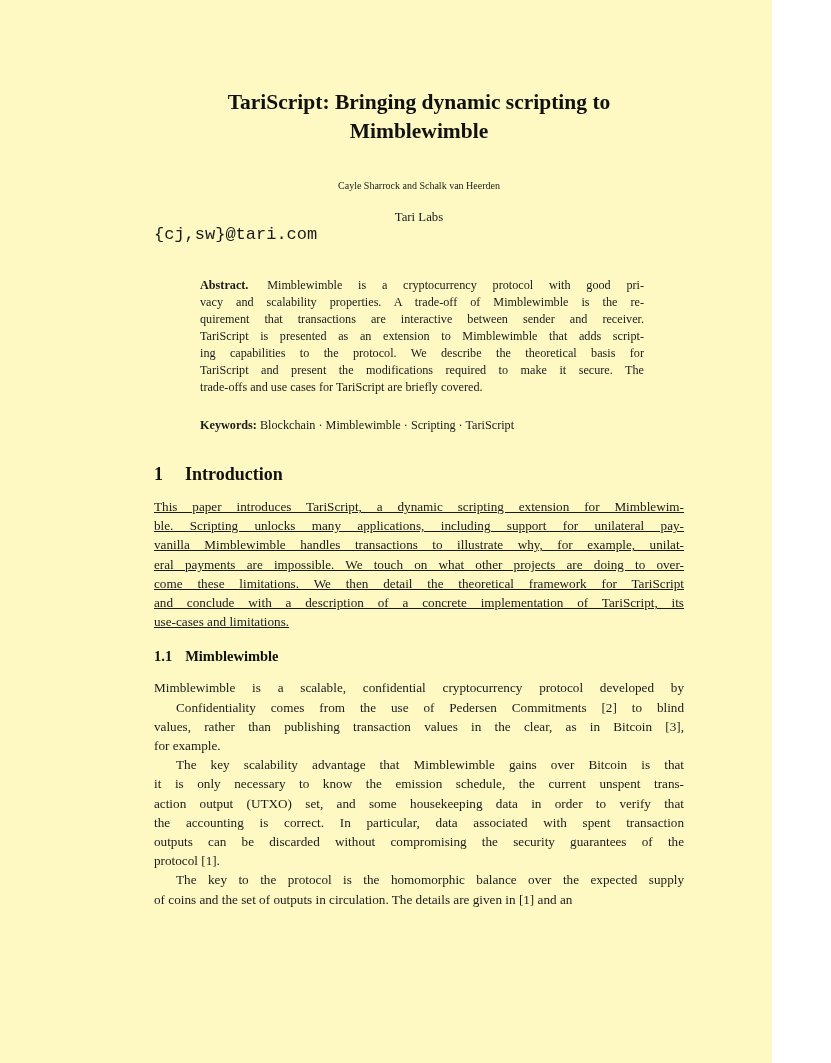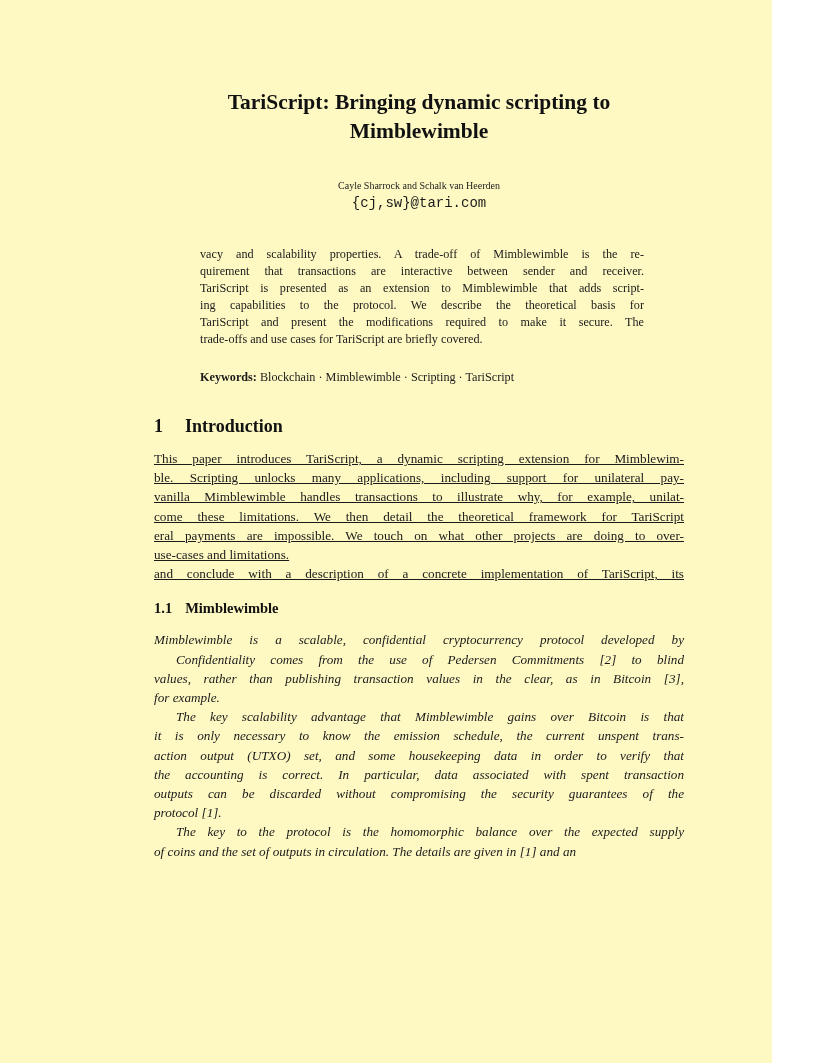--- a/index.html
+++ b/index.html
@@ -2,53 +2,58 @@
 <html><head>
 <meta charset="utf-8">
 <style>
   html,body{margin:0;padding:0;background:#ffffff;}
   .page{position:relative;width:772px;height:1063px;background:#fef9c3;overflow:hidden;
         font-family:"Liberation Serif", serif;color:#1a1a1a;}
   .content{position:absolute;left:154px;top:0;width:530px;padding-top:88px;}
   .title{font-size:21.5px;line-height:29px;font-weight:bold;text-align:center;color:#111;}
   .authors{margin-top:32px;font-size:10px;line-height:16px;text-align:center;}
   .affil{margin-top:16px;font-size:12.8px;line-height:15px;text-align:center;}
-  .email{margin-top:2px;font-size:14px;line-height:15px;text-align:center;
+  .email{margin-top:2px;font-size:17px;line-height:15px;
          font-family:"Liberation Mono", monospace;}
   .abstract{margin-top:35px;margin-left:46px;width:444px;font-size:12.2px;line-height:17px;}
   .keywords{margin-top:21px;margin-left:46px;width:444px;font-size:12.2px;line-height:17px;}
   .b{font-weight:bold;}
   .abstract .b{margin-right:3px;}
   .h1{margin-top:29px;font-size:18px;line-height:22px;font-weight:bold;color:#111;}
   .h1 .num{display:inline-block;margin-right:22px;}
   .h2{margin-top:16px;font-size:14.5px;line-height:19px;font-weight:bold;color:#111;}
   .h2 .num{display:inline-block;margin-right:13px;}
   .bodytext{font-size:13.2px;line-height:19.2px;}
   .intro{margin-top:12px;text-decoration:underline;}
-  .paras{margin-top:12px;font-style:italic;}
+  .paras{margin-top:12px;}
   .line{text-align:justify;text-align-last:justify;}
   .line.last{text-align-last:left;}
 </style>
 </head>
 <body>
 
 <div class="page">
   <div class="content">
 
     <div class="title">
       <div>TariScript: Bringing dynamic scripting to</div>
       <div>Mimblewimble</div>
     </div>
 
     <div class="authors">Cayle Sharrock and Schalk van Heerden</div>
 
+    <div class="affil">Tari Labs</div>
 
     <div class="email">{cj,sw}@tari.com</div>
 
     <div class="abstract">
+      <div class="line">
+        <span class="b">Abstract.</span>
+        <span>Mimblewimble is a cryptocurrency protocol with good pri-</span>
+      </div>
       <div>
           <div class="line">vacy and scalability properties. A trade-off of Mimblewimble is the re-</div>
           <div class="line">quirement that transactions are interactive between sender and receiver.</div>
           <div class="line">TariScript is presented as an extension to Mimblewimble that adds script-</div>
           <div class="line">ing capabilities to the protocol. We describe the theoretical basis for</div>
           <div class="line">TariScript and present the modifications required to make it secure. The</div>
           <div class="line last">trade-offs and use cases for TariScript are briefly covered.</div>
         </div>
     </div>
 
@@ -58,24 +63,24 @@
     </div>
 
     <div class="h1">
       <span class="num">1</span><span>Introduction</span>
     </div>
 
     <div class="bodytext intro">
         <div class="line">This paper introduces TariScript, a dynamic scripting extension for Mimblewim-</div>
         <div class="line">ble. Scripting unlocks many applications, including support for unilateral pay-</div>
         <div class="line">vanilla Mimblewimble handles transactions to illustrate why, for example, unilat-</div>
+        <div class="line">eral payments are impossible. We touch on what other projects are doing to over-</div>
         <div class="line">come these limitations. We then detail the theoretical framework for TariScript</div>
-        <div class="line">eral payments are impossible. We touch on what other projects are doing to over-</div>
+        <div class="line">and conclude with a description of a concrete implementation of TariScript, its</div>
         <div class="line last">use-cases and limitations.</div>
-        <div class="line">and conclude with a description of a concrete implementation of TariScript, its</div>
       </div>
 
     <div class="h2">
       <span class="num">1.1</span><span>Mimblewimble</span>
     </div>
 
     <div class="bodytext paras">
         <div class="para">
           <div class="line">Mimblewimble is a scalable, confidential cryptocurrency protocol developed by</div>
         </div>

